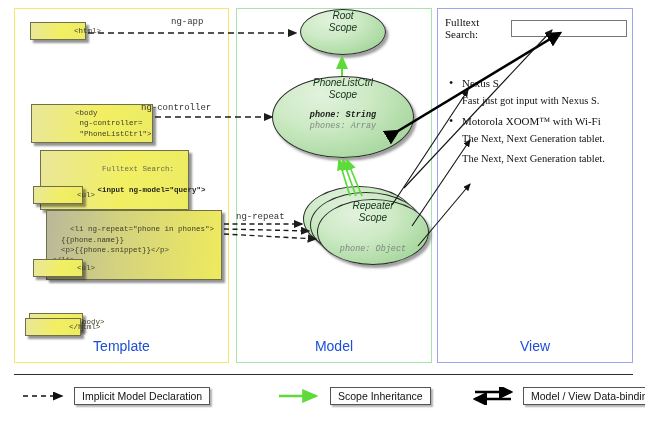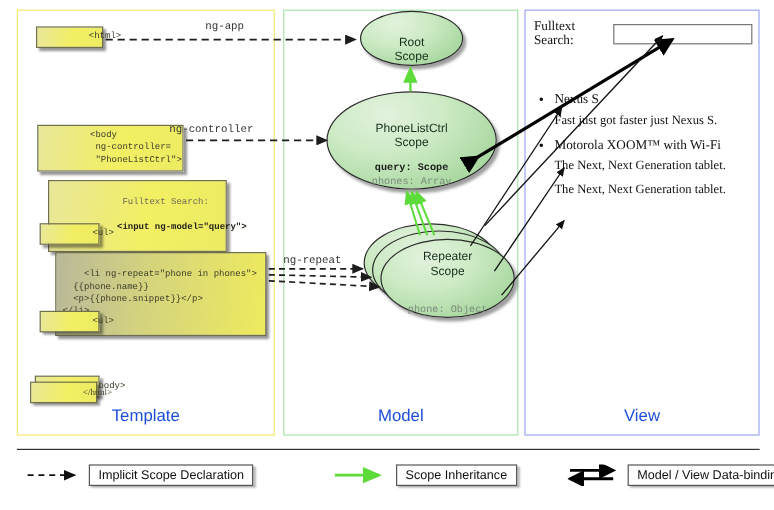--- a/index.html
+++ b/index.html
@@ -27,28 +27,28 @@
   .codebox b{font-weight:bold;color:#23231a;}
   .codebox .dim{color:#6b6b55;}
 
   #box-html   {left:30px; top:22px;  width:56px;}
   #box-body   {left:31px; top:104px; width:122px;}
   #box-search {left:40px; top:150px; width:149px;}
   #box-ul1    {left:33px; top:186px; width:40px;}
   #box-li     {left:46px; top:210px; width:176px;}
   #box-ul2    {left:33px; top:259px; width:40px;}
   #box-bodyend{left:29px; top:290px; width:54px;margin-top:23px;}
-  #box-htmlend{left:25px; top:318px; width:56px;font-family:Liberation Serif, serif;}
+  #box-htmlend{left:25px; top:318px; width:56px;}
 
   
   .scope{position:absolute;border-radius:50%;border:1.3px solid #2b2b2b;
          background:radial-gradient(ellipse at 34% 22%,#e2f2dd 0%,#cdeac5 38%,#a9d8a0 78%,#8fc886 100%);
          box-shadow:2.5px 3px 2.5px rgba(0,0,0,.38);
-         display:flex;flex-direction:column;align-items:center;justify-content:flex-end;
-         text-align:center;font-family:"Liberation Sans",sans-serif;color:#12331a;}
+         display:flex;flex-direction:column;align-items:center;justify-content:flex-start;
+         text-align:center;font-family:"Liberation Sans",sans-serif;color:#12331a;font-style:italic;}
   .scope .ttl{font-size:10px;line-height:1.18;color:#13301b;}
   .scope .prop{font-family:"Liberation Mono",monospace;font-size:8.5px;line-height:1.3;}
   .scope .prop.strong{font-weight:bold;color:#1c1c1c;}
   .scope .prop.weak{color:#7d8a7d;}
 
   #scope-root{left:300px;top:9px;width:84px;height:44px;}
   #scope-ctrl{left:272px;top:76px;width:140px;height:80px;}
   .rep-shadow{position:absolute;border-radius:50%;border:1.3px solid #2b2b2b;
               background:radial-gradient(ellipse at 34% 24%,#e0f1db 0%,#cbe9c3 40%,#a6d69d 80%,#8cc683 100%);
               box-shadow:2px 2.5px 2px rgba(0,0,0,.33);}
@@ -124,21 +124,21 @@
       <span>Root</span><br>
       <span>Scope</span>
     </div>
   </div>
 
   <div class="scope" id="scope-ctrl">
     <div class="ttl" style="margin-bottom:9px">
       <span>PhoneListCtrl</span><br>
       <span>Scope</span>
     </div>
-    <div class="prop strong">query: Scope</div>
+    <div class="prop strong">phone: String</div>
     <div class="prop weak">phones: Array</div>
   </div>
 
   <div class="rep-shadow" id="rep-a"></div>
   <div class="rep-shadow" id="rep-b"></div>
   <div class="scope" id="scope-rep">
     <div class="ttl" style="margin-bottom:7px">
       <span>Repeater</span><br>
       <span>Scope</span>
     </div>
@@ -146,21 +146,21 @@
   </div>
 
   <div id="view-inner">
     <div id="view-search-row">
       <span>Fulltext Search:</span>
       <input id="view-search-input" type="text" placeholder="" style="">
     </div>
     <ul id="view-list">
       <li>
         <div class="vl-title">Nexus S</div>
-        <div class="vl-snip">Fast just got faster just Nexus S.</div>
+        <div class="vl-snip">Fast just got input with Nexus S.</div>
       </li>
       <li>
         <div class="vl-title">Motorola XOOM™ with Wi-Fi</div>
         <div class="vl-snip">The Next, Next Generation tablet.</div>
       </li>
       <li>
         <div class="vl-snip">The Next, Next Generation tablet.</div>
       </li>
     </ul>
   </div>
@@ -224,21 +224,21 @@
 
   <div class="leg" id="leg-1">
     <svg width="46" height="14">
       <defs>
           <marker id="lg1" markerWidth="7" markerHeight="6" refX="6" refY="3" orient="auto">
         <path d="M0,0 L7,3 L0,6 z" fill="#111"></path>
           </marker>
         </defs>
       <line x1="1" y1="7" x2="40" y2="7" stroke="#111" stroke-width="1.5" stroke-dasharray="5,4" marker-end="url(#lg1)"></line>
     </svg>
-    <span class="leg-box">Implicit Scope Declaration</span>
+    <span class="leg-box">Implicit Model Declaration</span>
   </div>
 
   <div class="leg" id="leg-2">
     <svg width="46" height="14">
       <defs>
           <marker id="lg2" markerWidth="7" markerHeight="6" refX="6" refY="3" orient="auto">
         <path d="M0,0 L7,3 L0,6 z" fill="#5ddb3a"></path>
           </marker>
         </defs>
       <line x1="1" y1="7" x2="38" y2="7" stroke="#5ddb3a" stroke-width="2.3" marker-end="url(#lg2)"></line>

